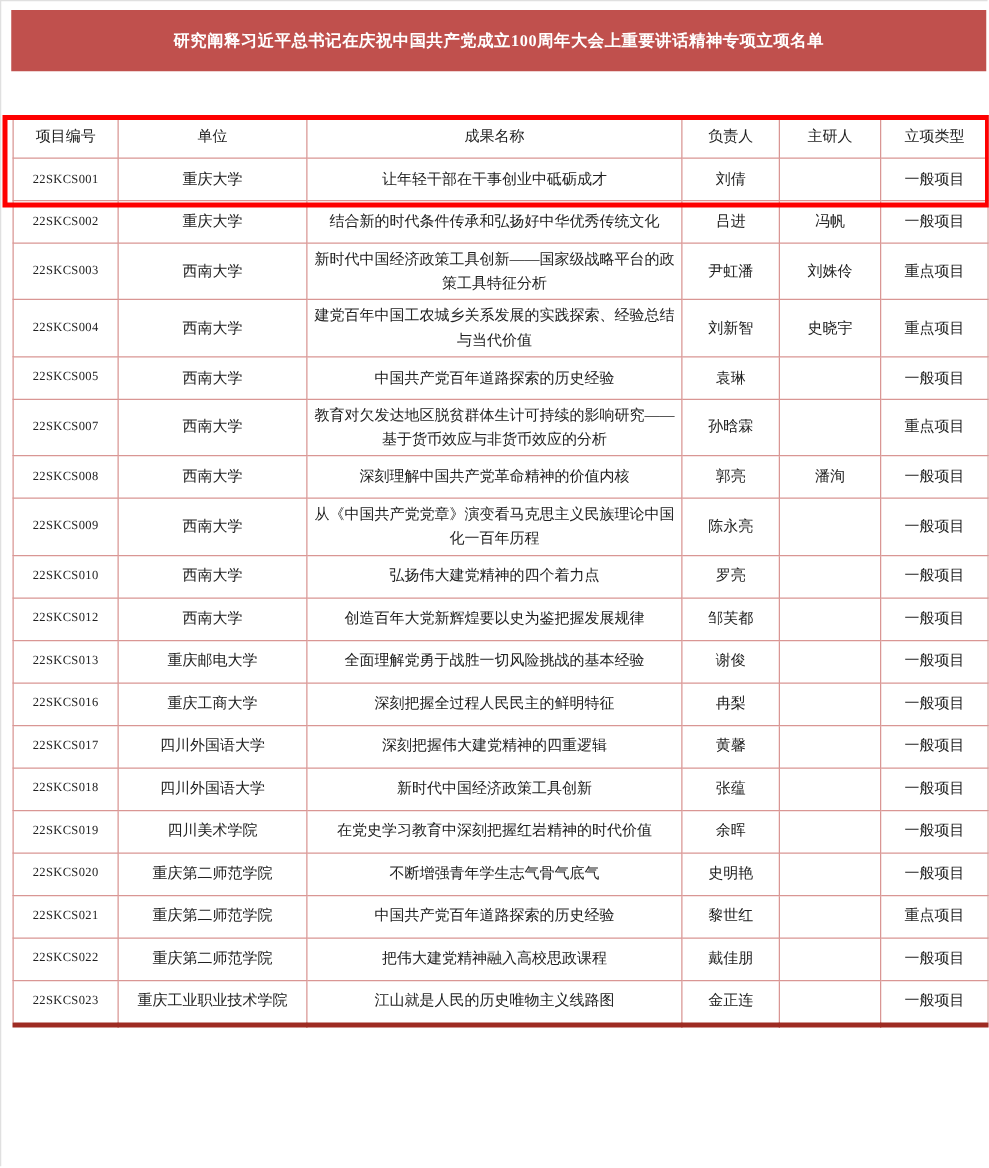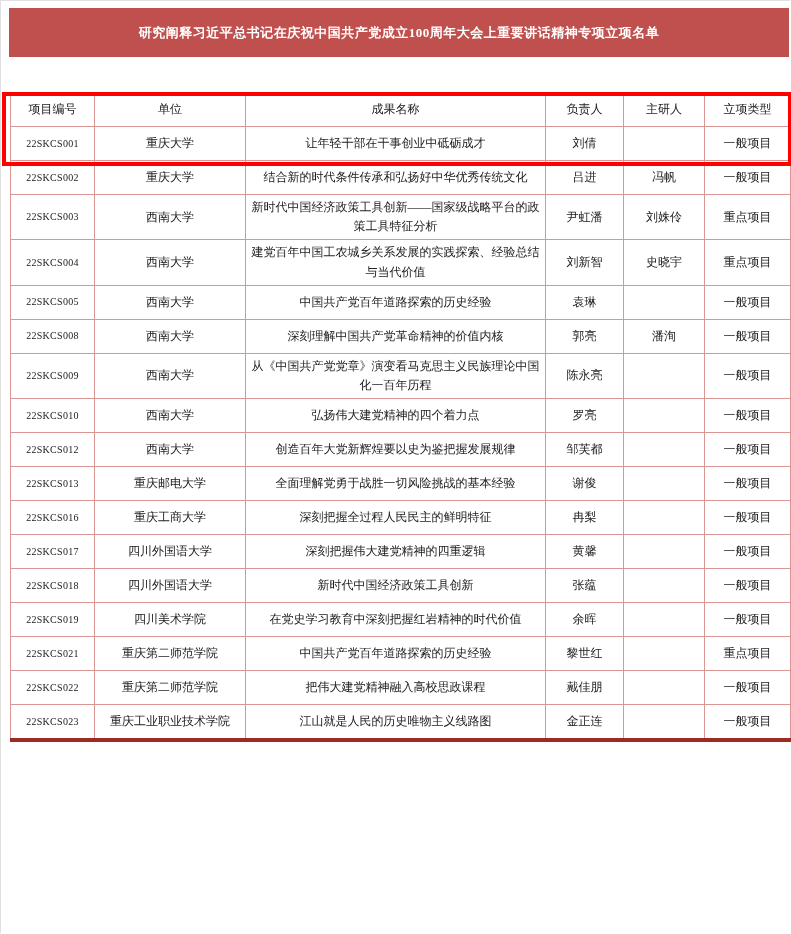--- a/index.html
+++ b/index.html
@@ -131,20 +131,28 @@
     <tr>
       <td class="cell-id">22SKCS005</td>
       <td class="cell-unit">西南大学</td>
       <td class="cell-name">中国共产党百年道路探索的历史经验</td>
       <td class="cell-lead">袁琳</td>
       <td class="cell-res"></td>
       <td class="cell-type">一般项目</td>
     </tr>
 
 
+    <tr>
+      <td class="cell-id">22SKCS007</td>
+      <td class="cell-unit">西南大学</td>
+      <td class="cell-name">教育对欠发达地区脱贫群体生计可持续的影响研究——基于货币效应与非货币效应的分析</td>
+      <td class="cell-lead">孙晗霖</td>
+      <td class="cell-res"></td>
+      <td class="cell-type">重点项目</td>
+    </tr>
 
     <tr>
       <td class="cell-id">22SKCS008</td>
       <td class="cell-unit">西南大学</td>
       <td class="cell-name">深刻理解中国共产党革命精神的价值内核</td>
       <td class="cell-lead">郭亮</td>
       <td class="cell-res">潘洵</td>
       <td class="cell-type">一般项目</td>
     </tr>
 
@@ -216,20 +224,28 @@
 
     <tr>
       <td class="cell-id">22SKCS019</td>
       <td class="cell-unit">四川美术学院</td>
       <td class="cell-name">在党史学习教育中深刻把握红岩精神的时代价值</td>
       <td class="cell-lead">余晖</td>
       <td class="cell-res"></td>
       <td class="cell-type">一般项目</td>
     </tr>
 
+    <tr>
+      <td class="cell-id">22SKCS020</td>
+      <td class="cell-unit">重庆第二师范学院</td>
+      <td class="cell-name">不断增强青年学生志气骨气底气</td>
+      <td class="cell-lead">史明艳</td>
+      <td class="cell-res"></td>
+      <td class="cell-type">一般项目</td>
+    </tr>
 
     <tr>
       <td class="cell-id">22SKCS021</td>
       <td class="cell-unit">重庆第二师范学院</td>
       <td class="cell-name">中国共产党百年道路探索的历史经验</td>
       <td class="cell-lead">黎世红</td>
       <td class="cell-res"></td>
       <td class="cell-type">重点项目</td>
     </tr>
 

